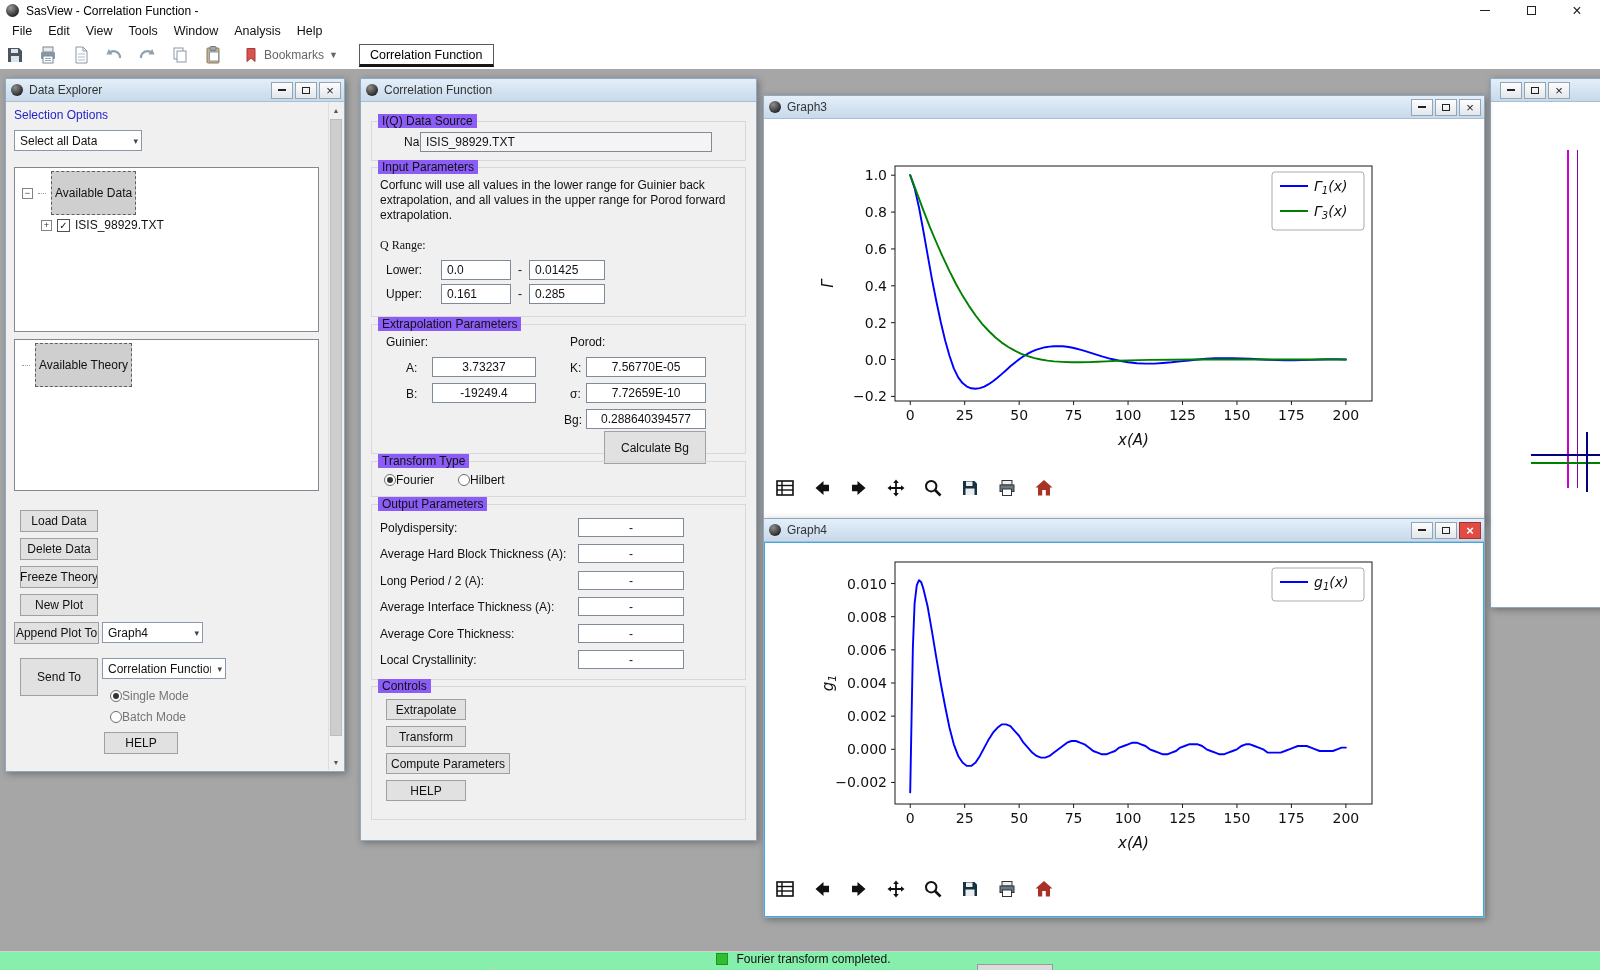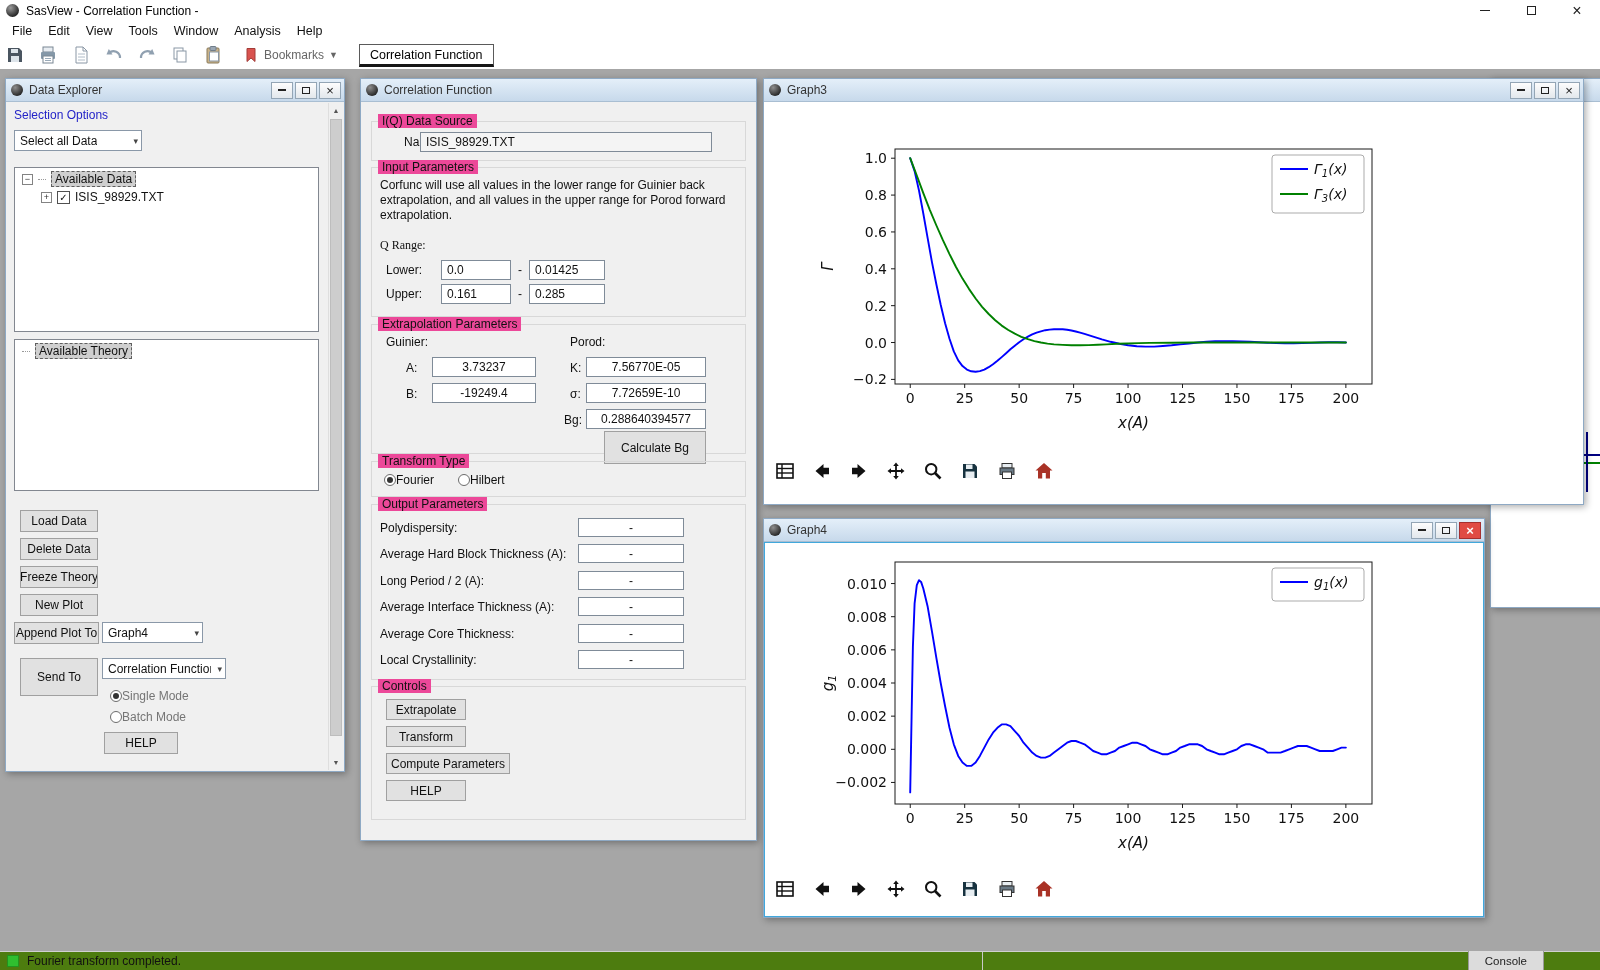--- a/index.html
+++ b/index.html
@@ -41,45 +41,45 @@
   .lbl{position:absolute;font-size:12px;color:#111;white-space:nowrap;}
   .link{position:absolute;font-size:12px;color:#2323c8;white-space:nowrap;}
   .btn{position:absolute;background:#e1e1e1;border:1px solid #a0a0a0;font-size:12px;color:#111;display:flex;align-items:center;justify-content:center;white-space:nowrap;overflow:hidden;}
   .combo{position:absolute;background:#fff;border:1px solid #8a98a8;height:21px;display:flex;align-items:center;padding:0 14px 0 5px;font-size:12px;overflow:hidden;}
   .combo .cval{white-space:nowrap;overflow:hidden;}
   .combo .arr{position:absolute;right:3px;font-size:9px;color:#444;}
   .field{position:absolute;background:#fff;border:1px solid #7f8b98;height:20px;display:flex;align-items:center;padding:0 5px;font-size:12px;white-space:nowrap;overflow:hidden;}
   .field.ro{background:#f4f4f4;}
   .field.center{justify-content:center;}
   .group{position:absolute;border:1px solid #d8d8d8;}
-  .glabel{position:absolute;top:-8px;left:6px;background:#ec4899;padding:0 4px;font-size:12px;color:#111;white-space:nowrap;}
+  .glabel{position:absolute;top:-8px;left:6px;background:#8b5cf6;padding:0 4px;font-size:12px;color:#111;white-space:nowrap;}
   .radio{position:absolute;display:flex;align-items:center;gap:0;font-size:12px;white-space:nowrap;}
   .rdot{width:12px;height:12px;border-radius:50%;border:1px solid #6c6c6c;background:#fff;position:relative;flex:0 0 auto;}
   .radio.sel .rdot::after{content:'';position:absolute;left:2px;top:2px;right:2px;bottom:2px;border-radius:50%;background:#333;}
   .radio.dim{color:#757575;text-align:center;}
   .treebox{position:absolute;background:#fff;border:1px solid #828790;overflow:hidden;}
   .trow{display:flex;align-items:center;gap:5px;padding:3px 0 0 7px;font-size:12px;}
   .trow.child{padding-left:26px;}
   .expander{width:11px;height:11px;border:1px solid #838383;background:#fff;font-size:9px;line-height:9px;text-align:center;color:#333;flex:0 0 auto;}
   .dotline{width:8px;border-top:1px dotted #9a9a9a;flex:0 0 auto;}
   .chk{width:13px;height:13px;border:1px solid #505050;background:#fff;font-size:10px;line-height:11px;text-align:center;color:#111;flex:0 0 auto;}
-  .tree-sel{background:#cfcfcf;border:1px dashed #5f5f5f;padding:0 3px;}
+  .tree-sel{background:#cfcfcf;border:1px dashed #5f5f5f;padding:14px 3px;}
   .vscroll{position:absolute;top:1px;right:1px;bottom:1px;width:15px;background:#f0f0f0;border-left:1px solid #dedede;}
   .sarr{height:15px;display:flex;align-items:center;justify-content:center;font-size:7px;color:#555;}
   .sarr.dn{position:absolute;bottom:0;left:0;right:0;}
   .sthumb{position:absolute;top:16px;bottom:34px;left:1px;right:1px;background:#cdcdcd;border:1px solid #bdbdbd;}
   
   svg text{fill:#111;font-family:"DejaVu Sans","Liberation Sans",sans-serif;}
   .plot-svg{position:absolute;left:0;top:0;}
   .gtoolbar{position:absolute;left:8px;display:flex;gap:11px;align-items:center;}
   .gicon{width:26px;height:26px;display:flex;align-items:center;justify-content:center;}
   
   .sliver-line{position:absolute;}
   
-  .statusbar{height:19px;background:#4d7c0f;border-top:1px solid #d0d0d0;display:flex;align-items:center;}
+  .statusbar{height:19px;background:#86efac;border-top:1px solid #d0d0d0;display:flex;align-items:center;flex-direction:column;}
   .status-left{flex:1;display:flex;align-items:center;gap:8px;padding-left:7px;height:100%;}
   .status-led{width:12px;height:12px;background:#2fbe2f;border:1px solid #23921f;}
   .status-right{width:618px;height:100%;border-left:1px solid #c9c9c9;display:flex;align-items:center;justify-content:flex-end;padding-right:56px;}
   .console-btn{background:#dcdcdc;border:1px solid #9a9a9a;font-size:11.5px;padding:0 16px;height:22px;font-family:inherit;color:#222;}
 </style>
 </head>
 <body>
 
 <div class="titlebar">
   <div class="app-icon"></div>
@@ -346,21 +346,21 @@
       <div class="group" style="left:10px;top:584px;width:375px;height:134px;">
         <span class="glabel">Controls</span>
         <button class="btn" style="left:14px;top:12px;width:80px;height:21px;">Extrapolate</button>
         <button class="btn" style="left:14px;top:39px;width:80px;height:21px;">Transform</button>
         <button class="btn" style="left:14px;top:66px;width:124px;height:21px;">Compute Parameters</button>
         <button class="btn" style="left:14px;top:93px;width:80px;height:21px;">HELP</button>
       </div>
     </div>
   </div>
 
-  <div class="win" style="left:763px;top:9px;width:821px;height:427px;">
+  <div class="win" style="left:763px;top:26px;width:722px;height:427px;">
     <div class="wtitle">
       <div class="wicon"></div>
       <span class="tt">Graph3</span>
       <div class="wbtns">
         <div class="wb">
             <span class="s-min"></span>
           </div>
         <div class="wb">
             <span class="s-max"></span>
           </div>

